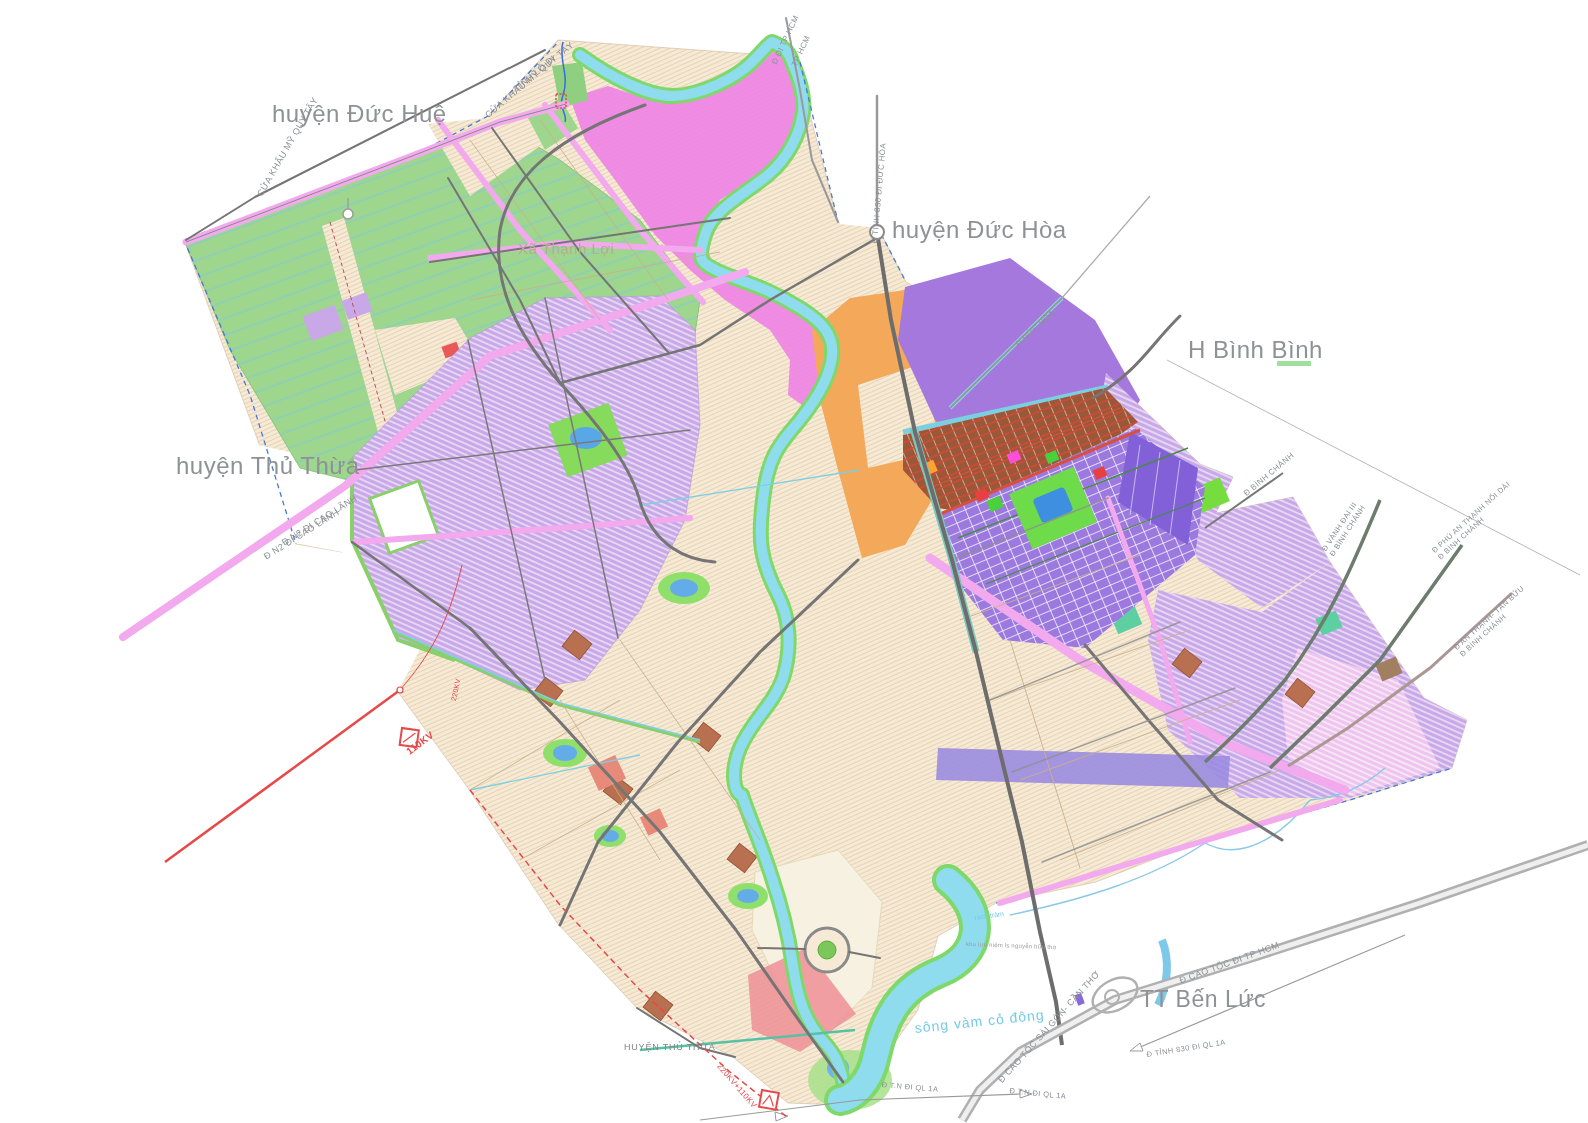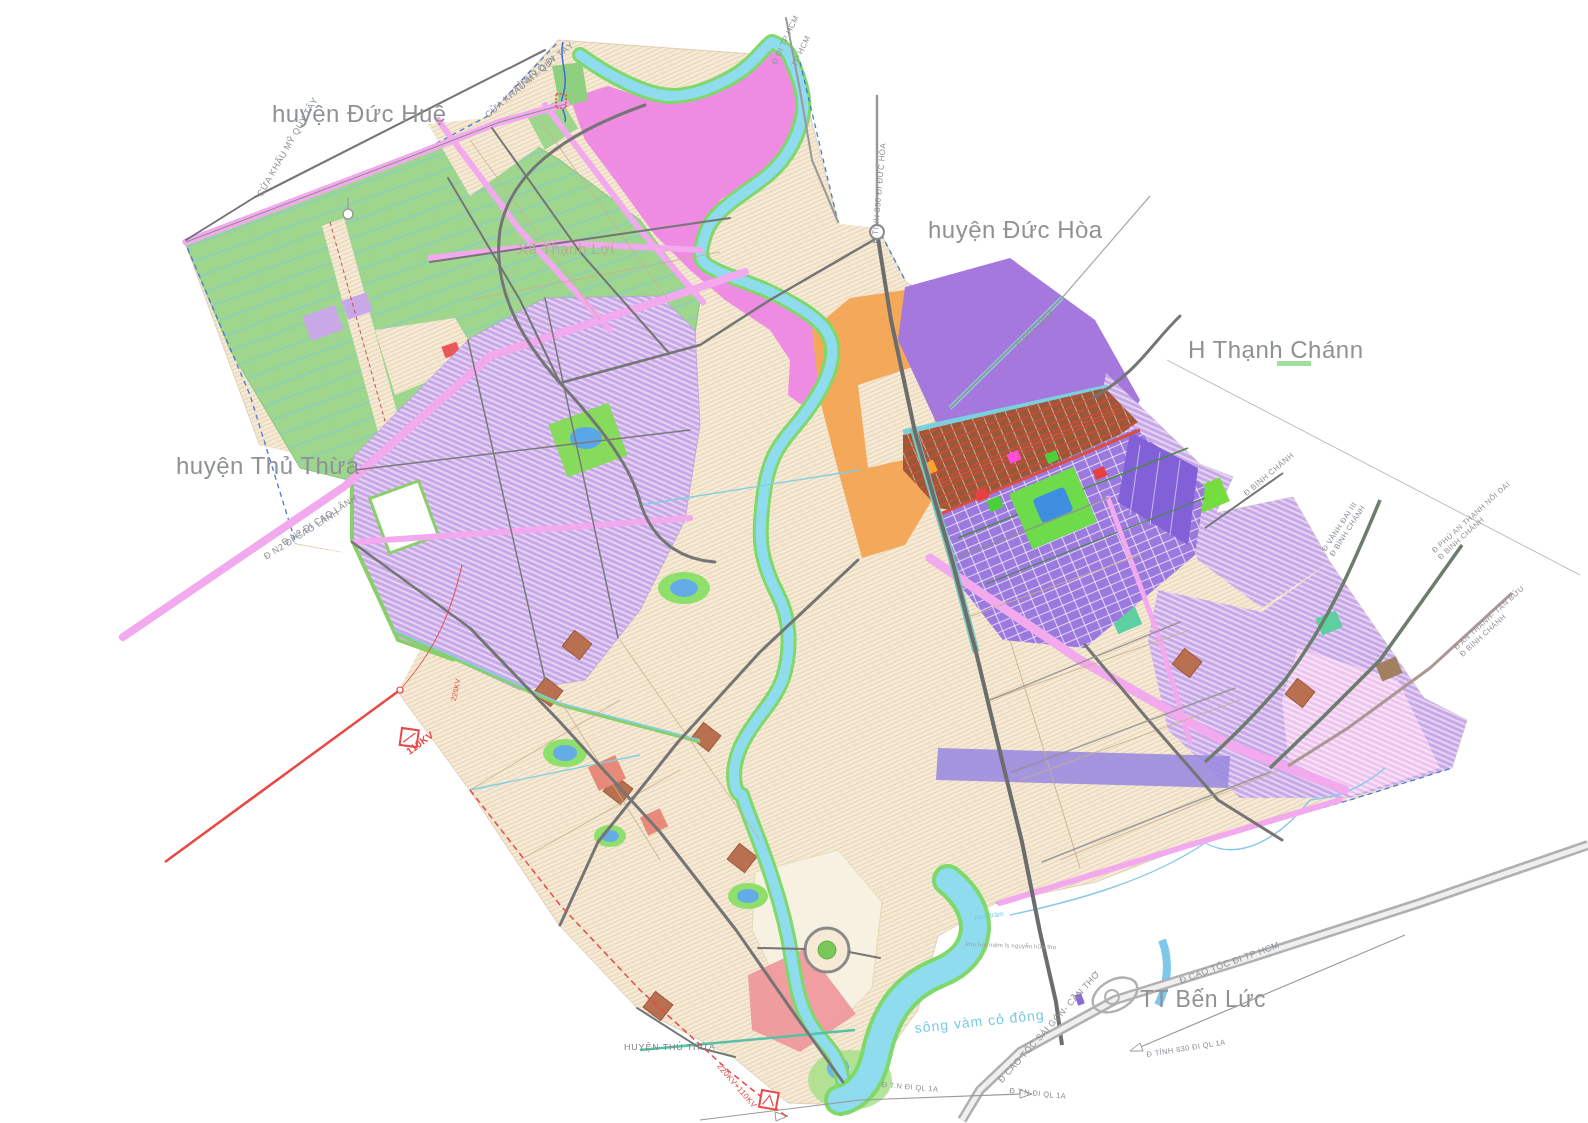--- a/index.html
+++ b/index.html
@@ -301,22 +301,22 @@
       <line x1="3" y1="14" x2="14" y2="3" stroke="#e84848" stroke-width="1.2"></line>
     </g>
     <g transform="translate(762,1090) rotate(10)">
       <rect width="17" height="17" fill="#ffffff" stroke="#e84848" stroke-width="2"></rect>
       <polyline points="3,14 8.5,4 14,14" fill="none" stroke="#e84848" stroke-width="1.2"></polyline>
     </g>
   </g>
 </svg>
 
 <div class="lbl region" style="left:272px;top:100px;">huyện Đức Huệ</div>
-<div class="lbl region" style="left:892px;top:216px;margin-left:36px;">huyện  Đức Hòa</div>
-<div class="lbl region" style="left:1188px;top:336px;">H Thạnh Chánn</div>
+<div class="lbl region" style="left:892px;top:216px;">huyện  Đức Hòa</div>
+<div class="lbl region" style="left:1188px;top:336px;">H Bình Bình</div>
 <div class="green-mark" style="left:1277px;top:361px;width:34px;height:5px;"></div>
 <div class="lbl region" style="left:176px;top:452px;">huyện Thủ Thừa</div>
 <div class="lbl region" style="left:1140px;top:986px;font-size:23px;">TT Bến Lức</div>
 <div class="lbl xa" style="left:518px;top:240px;">Xã Thạnh Lợi</div>
 <div class="lbl region-sm" style="left:624px;top:1042px;">HUYỆN THỦ THỪA</div>
 
 <div class="lbl rd rd9" style="left:512px;top:86px;transform:rotate(-40deg);">TỈNH LỘ ĐI</div>
 <div class="lbl rd rd9" style="left:483px;top:112px;transform:rotate(-40deg);">CỬA KHẨU MỸ QUY TÂY</div>
 <div class="lbl rd rd9" style="left:255px;top:193px;transform:rotate(-60deg);">CỬA KHẨU MỸ QUY TÂY</div>
 <div class="lbl rd" style="left:770px;top:62px;transform:rotate(-65deg);">Đ ĐI TP HCM</div>

